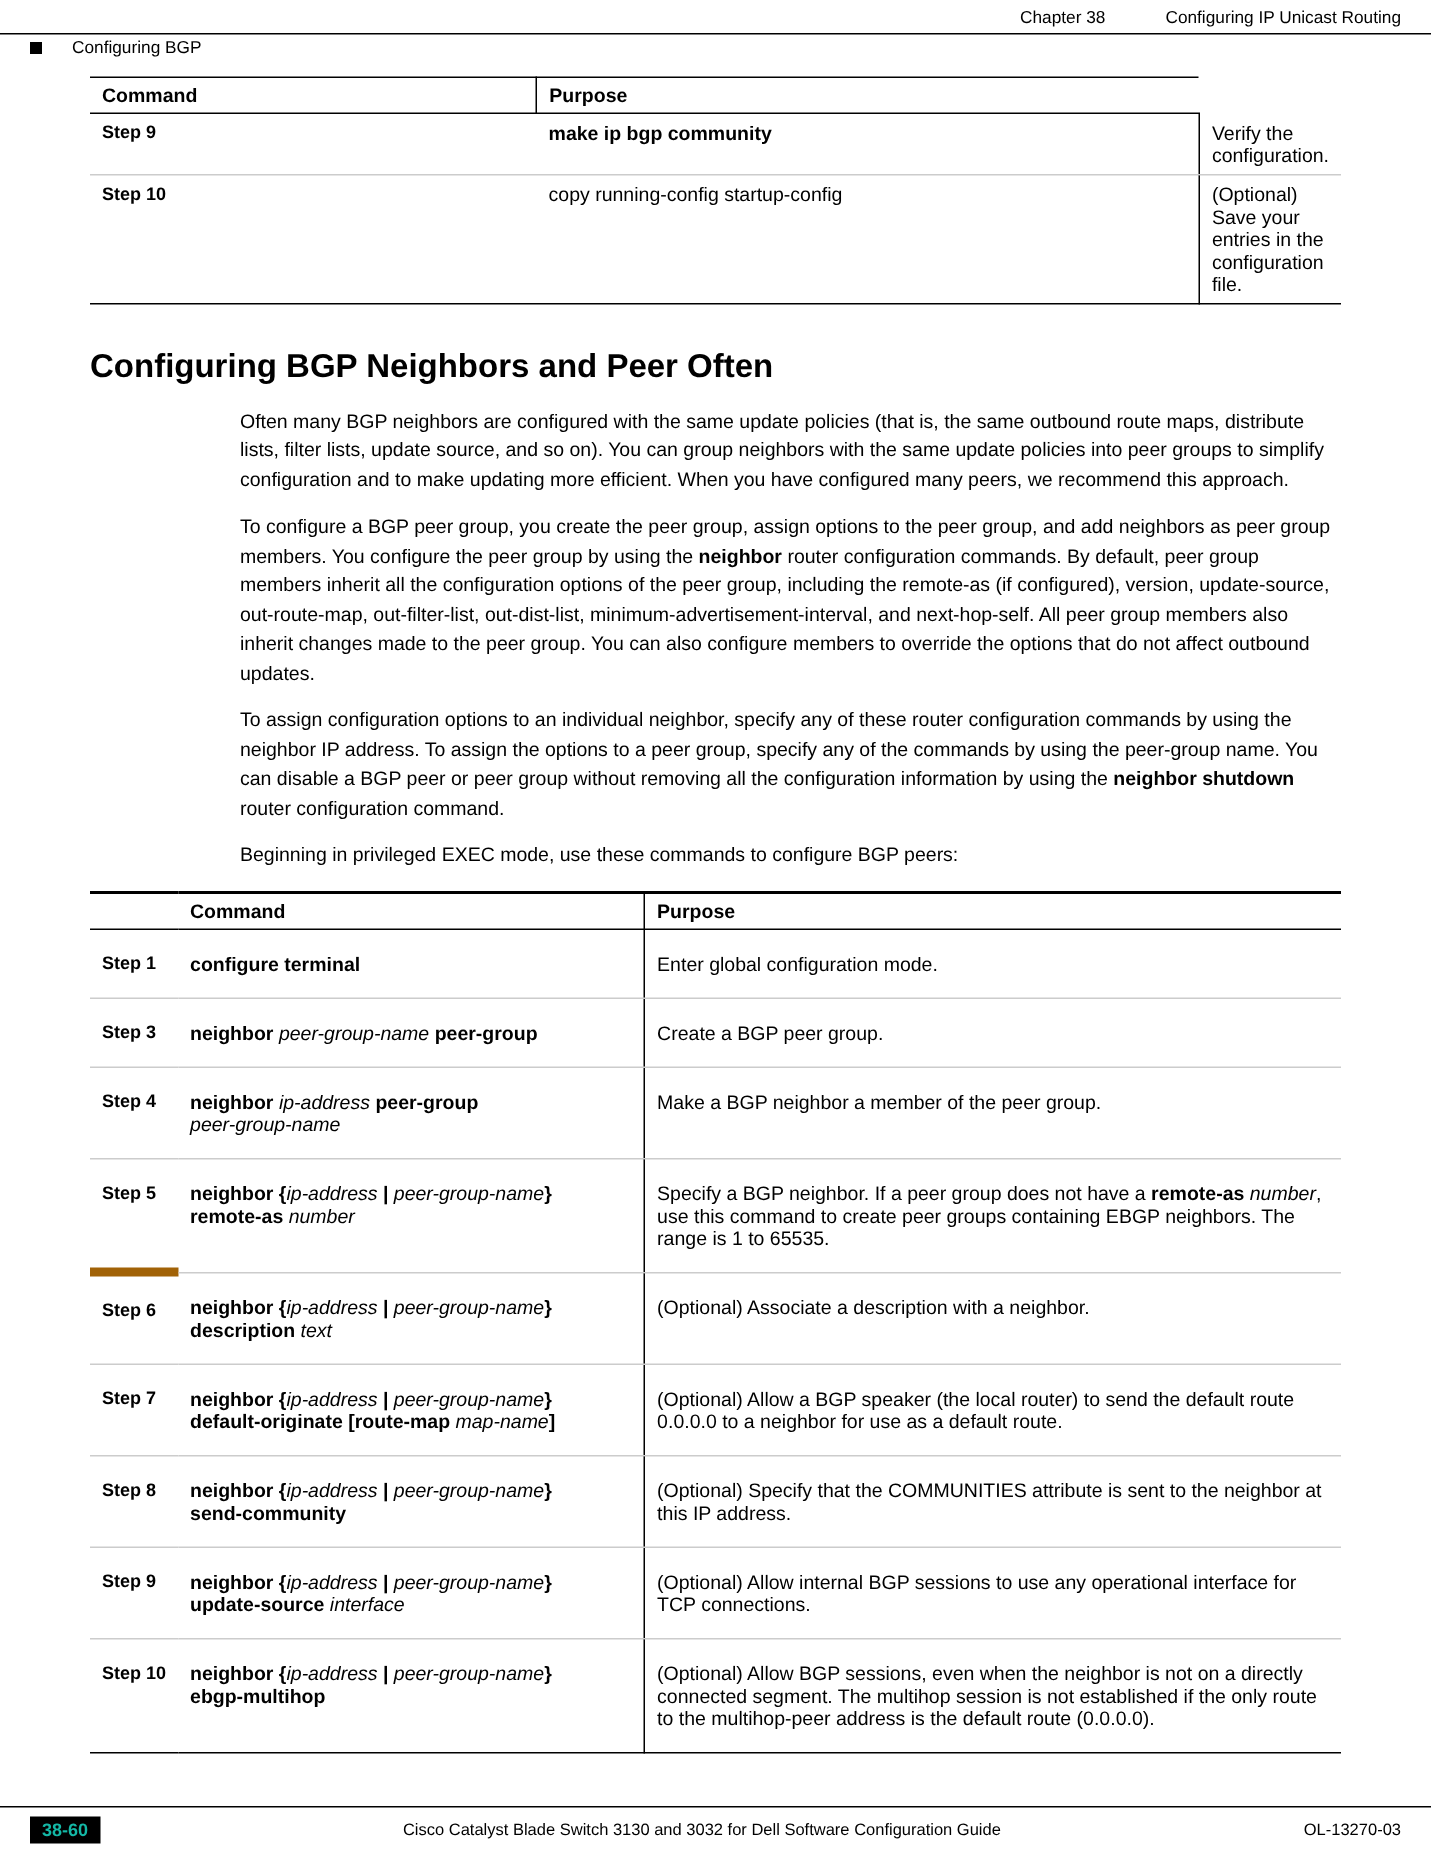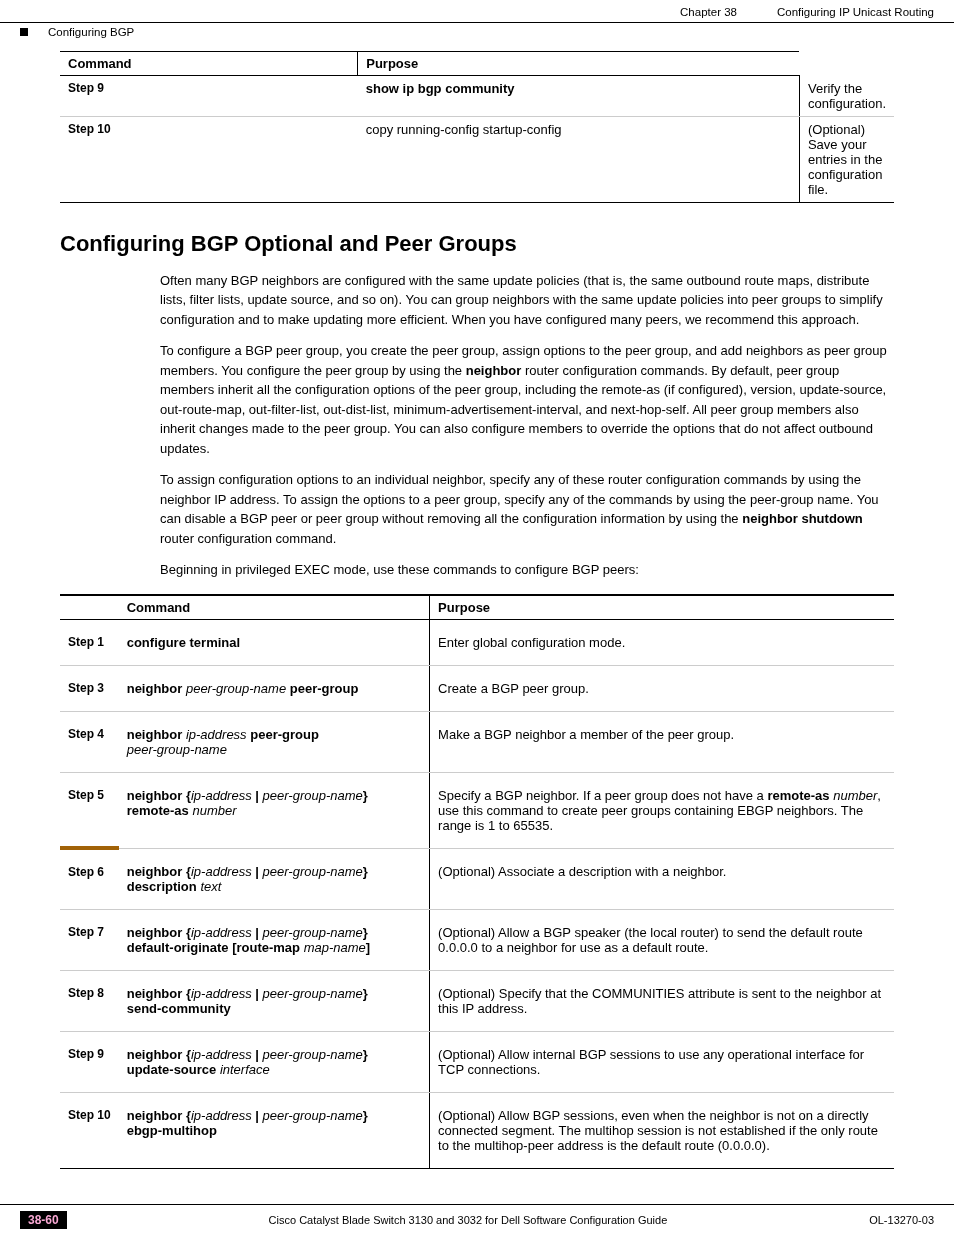--- a/index.html
+++ b/index.html
@@ -165,21 +165,21 @@
     }
 
     .footer-center {
       font-size: 11px;
       text-align: center;
       flex: 1;
     }
 
     .page-num-box {
       background: #000;
-      color: #f9a8d4;
+      color: #14b8a6;
       padding: 2px 8px;
       font-size: 12px;
       font-weight: bold;
     }
 
     .top-table tr:last-child td {
       border-bottom: 1px solid #000;
     }
   </style>
 </head>
@@ -208,34 +208,34 @@
         <tr>
           <th class="cmd-col">Command</th>
           <th class="purpose-col">Purpose</th>
         </tr>
       </thead>
       <tbody>
         <tr>
           <td style="width:60px; padding-top:5px; padding-bottom:5px; border-right:none; border-bottom:1px solid #ccc;">
             <span class="step-label">Step 9</span>
           </td>
-          <td class="cmd-col" style="font-weight:bold;">show ip bgp community</td>
+          <td class="cmd-col" style="font-weight:bold;">make ip bgp community</td>
           <td class="purpose-col">Verify the configuration.</td>
         </tr>
         <tr>
           <td style="width:60px; padding-top:5px; padding-bottom:5px; border-right:none;">
             <span class="step-label">Step 10</span>
           </td>
           <td class="cmd-col" style="font-weight:normal;">copy running-config startup-config</td>
           <td class="purpose-col">(Optional) Save your entries in the configuration file.</td>
         </tr>
       </tbody>
     </table>
 
-    <div class="section-title">Configuring BGP Optional and Peer Groups</div>
+    <div class="section-title">Configuring BGP Neighbors and Peer Often</div>
 
     <div class="body-text">
       Often many BGP neighbors are configured with the same update policies (that is, the same outbound route maps, distribute lists, filter lists, update source, and so on). You can group neighbors with the same update policies into peer groups to simplify configuration and to make updating more efficient. When you have configured many peers, we recommend this approach.
     </div>
 
     <div class="body-text">
       To configure a BGP peer group, you create the peer group, assign options to the peer group, and add neighbors as peer group members. You configure the peer group by using the <b>neighbor</b> router configuration commands. By default, peer group members inherit all the configuration options of the peer group, including the remote-as (if configured), version, update-source, out-route-map, out-filter-list, out-dist-list, minimum-advertisement-interval, and next-hop-self. All peer group members also inherit changes made to the peer group. You can also configure members to override the options that do not affect outbound updates.
     </div>
 
     <div class="body-text">
@@ -269,21 +269,21 @@
           <td class="purpose-col">Create a BGP peer group.</td>
         </tr>
 
         <tr>
           <td class="step-label" style="border-right:none; border-bottom:1px solid #ccc; font-size:12px;">Step 4</td>
           <td class="cmd-col"><span class="cmd-text"><b>neighbor</b> <i>ip-address</i> <b>peer-group</b><br><i>peer-group-name</i></span></td>
           <td class="purpose-col">Make a BGP neighbor a member of the peer group.</td>
         </tr>
 
         <tr>
-          <td class="step-label" style="border-right:none; border-bottom:4px solid #a16207; font-size:12px;">Step 5</td>
+          <td class="step-label" style="border-right:none; border-bottom:6px solid #a16207; font-size:12px;">Step 5</td>
           <td class="cmd-col"><span class="cmd-text"><b>neighbor</b> {<i>ip-address</i> | <i>peer-group-name</i>}<br><b>remote-as</b> <i>number</i></span></td>
           <td class="purpose-col">Specify a BGP neighbor. If a peer group does not have a <b>remote-as</b> <i>number</i>, use this command to create peer groups containing EBGP neighbors. The range is 1 to 65535.</td>
         </tr>
 
         <tr>
           <td class="step-label" style="border-right:none; border-bottom:1px solid #ccc; font-size:12px;">Step 6</td>
           <td class="cmd-col"><span class="cmd-text"><b>neighbor</b> {<i>ip-address</i> | <i>peer-group-name</i>}<br><b>description</b> <i>text</i></span></td>
           <td class="purpose-col">(Optional) Associate a description with a neighbor.</td>
         </tr>
 

